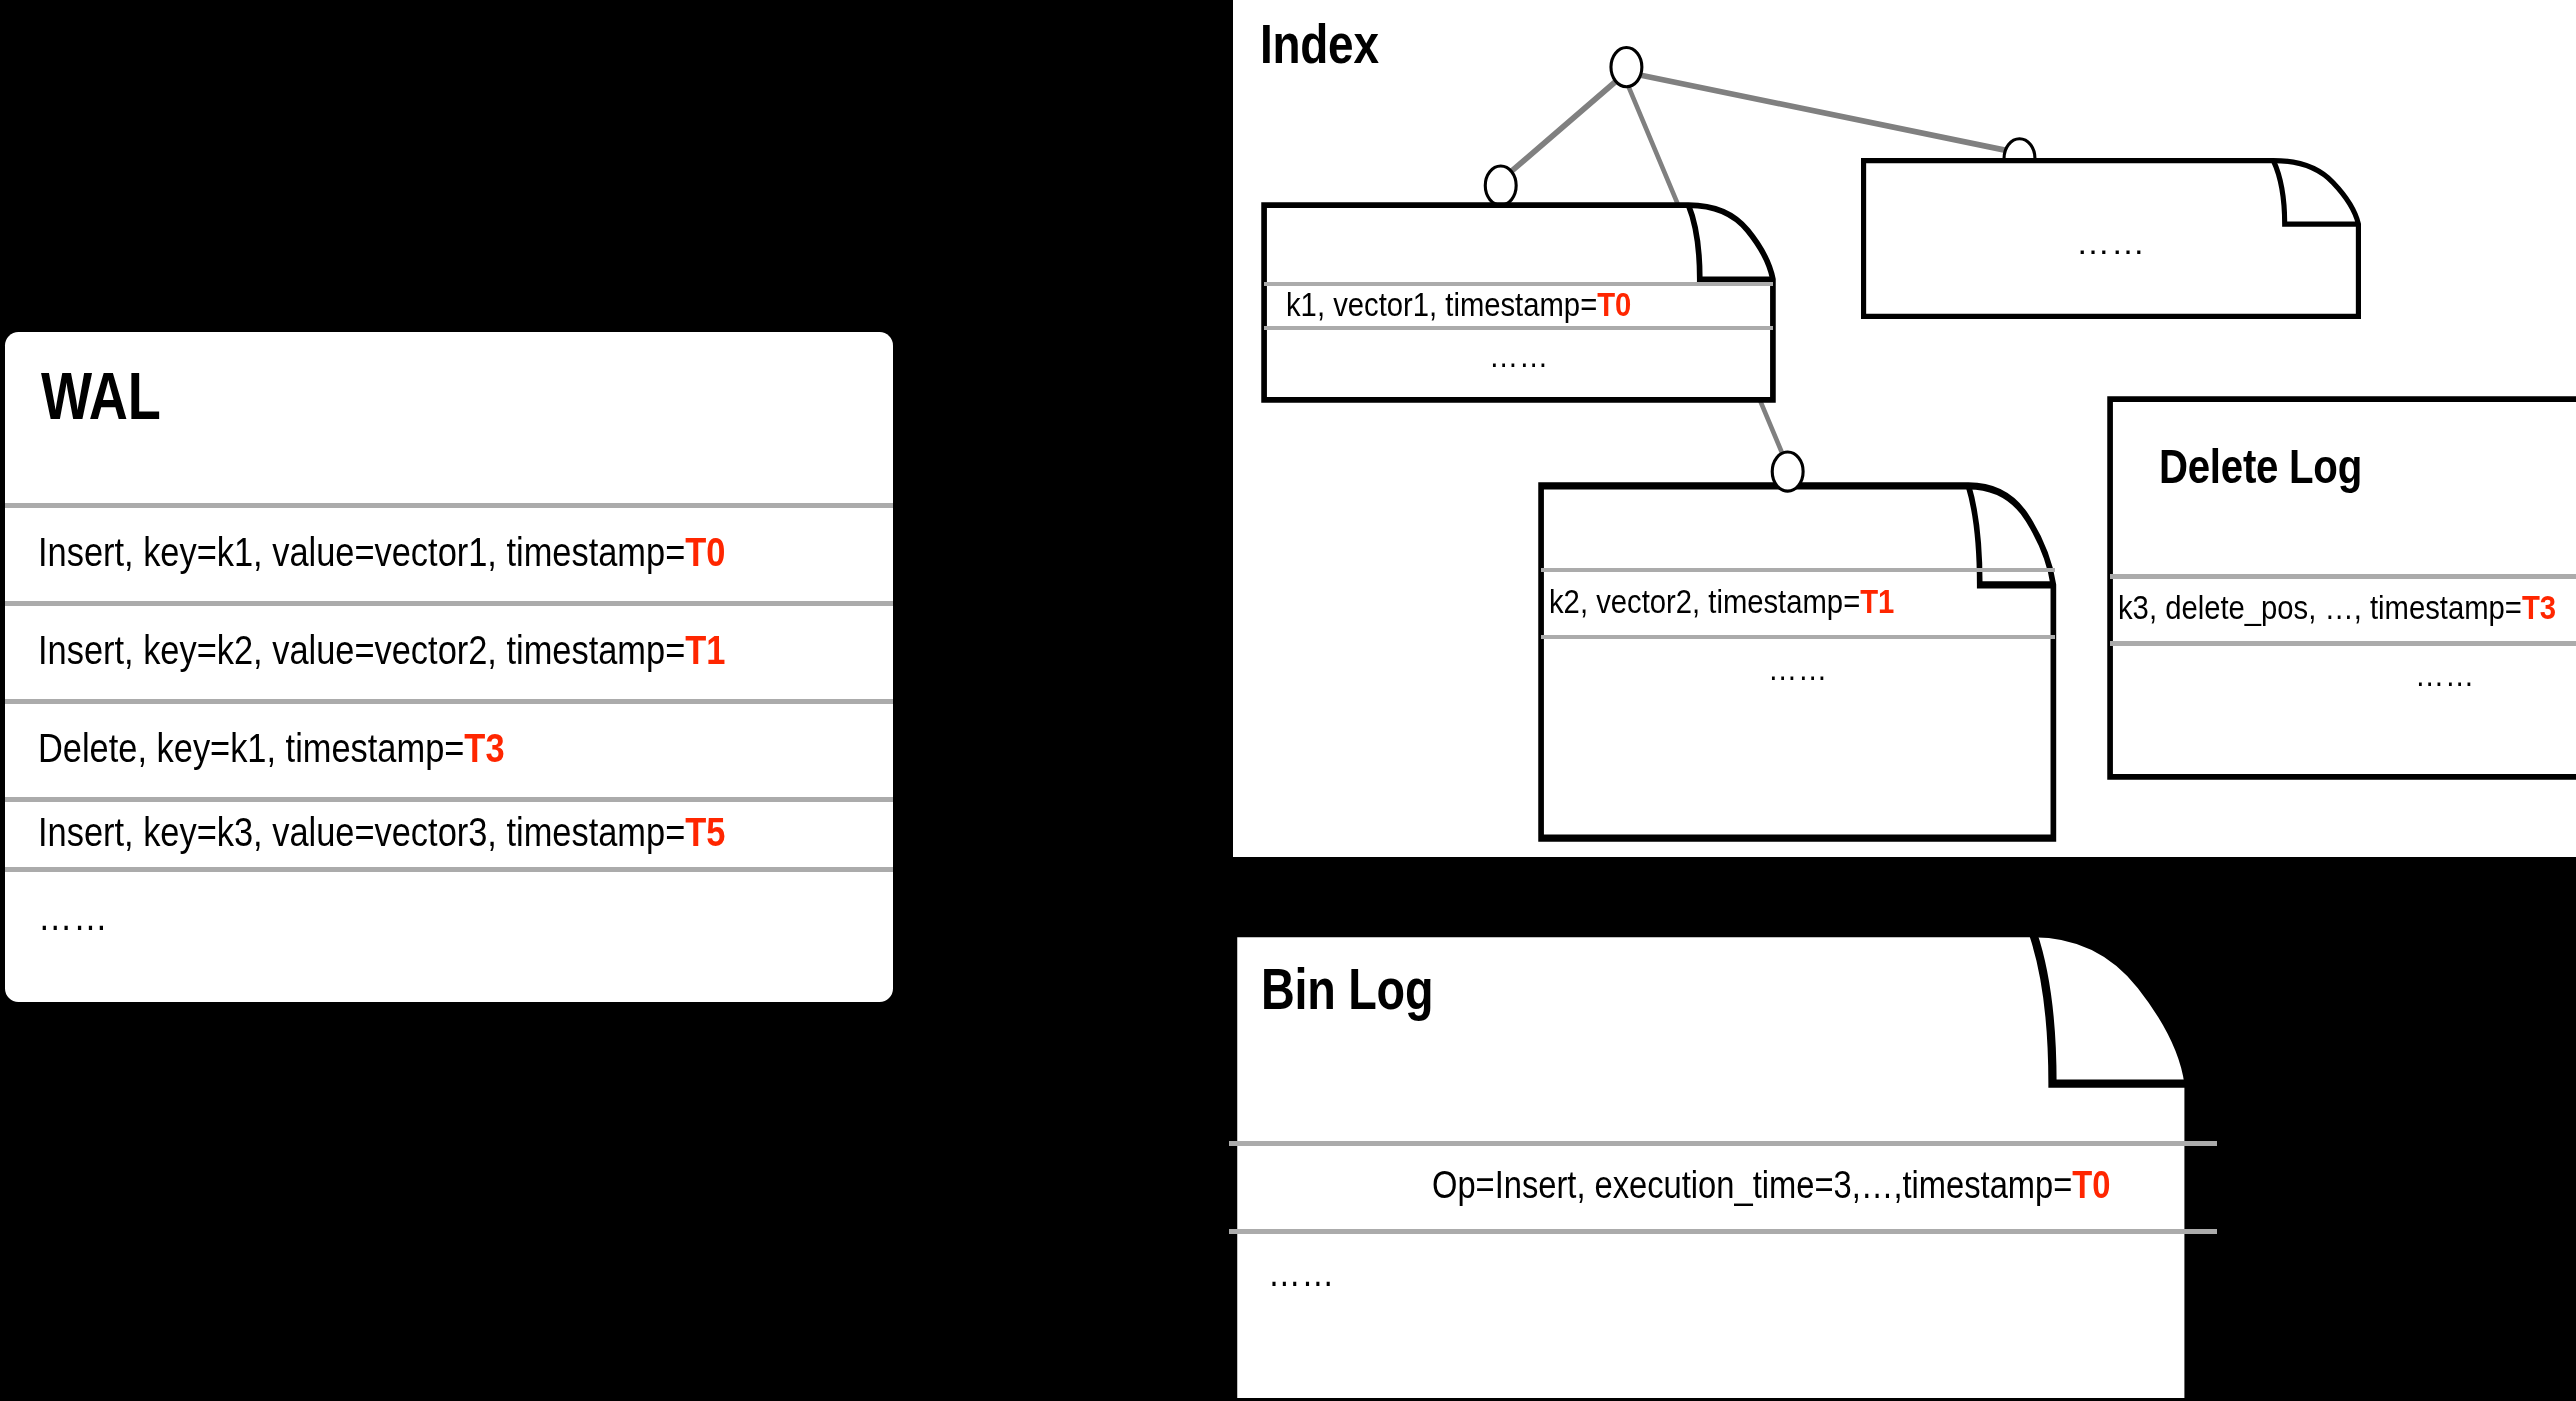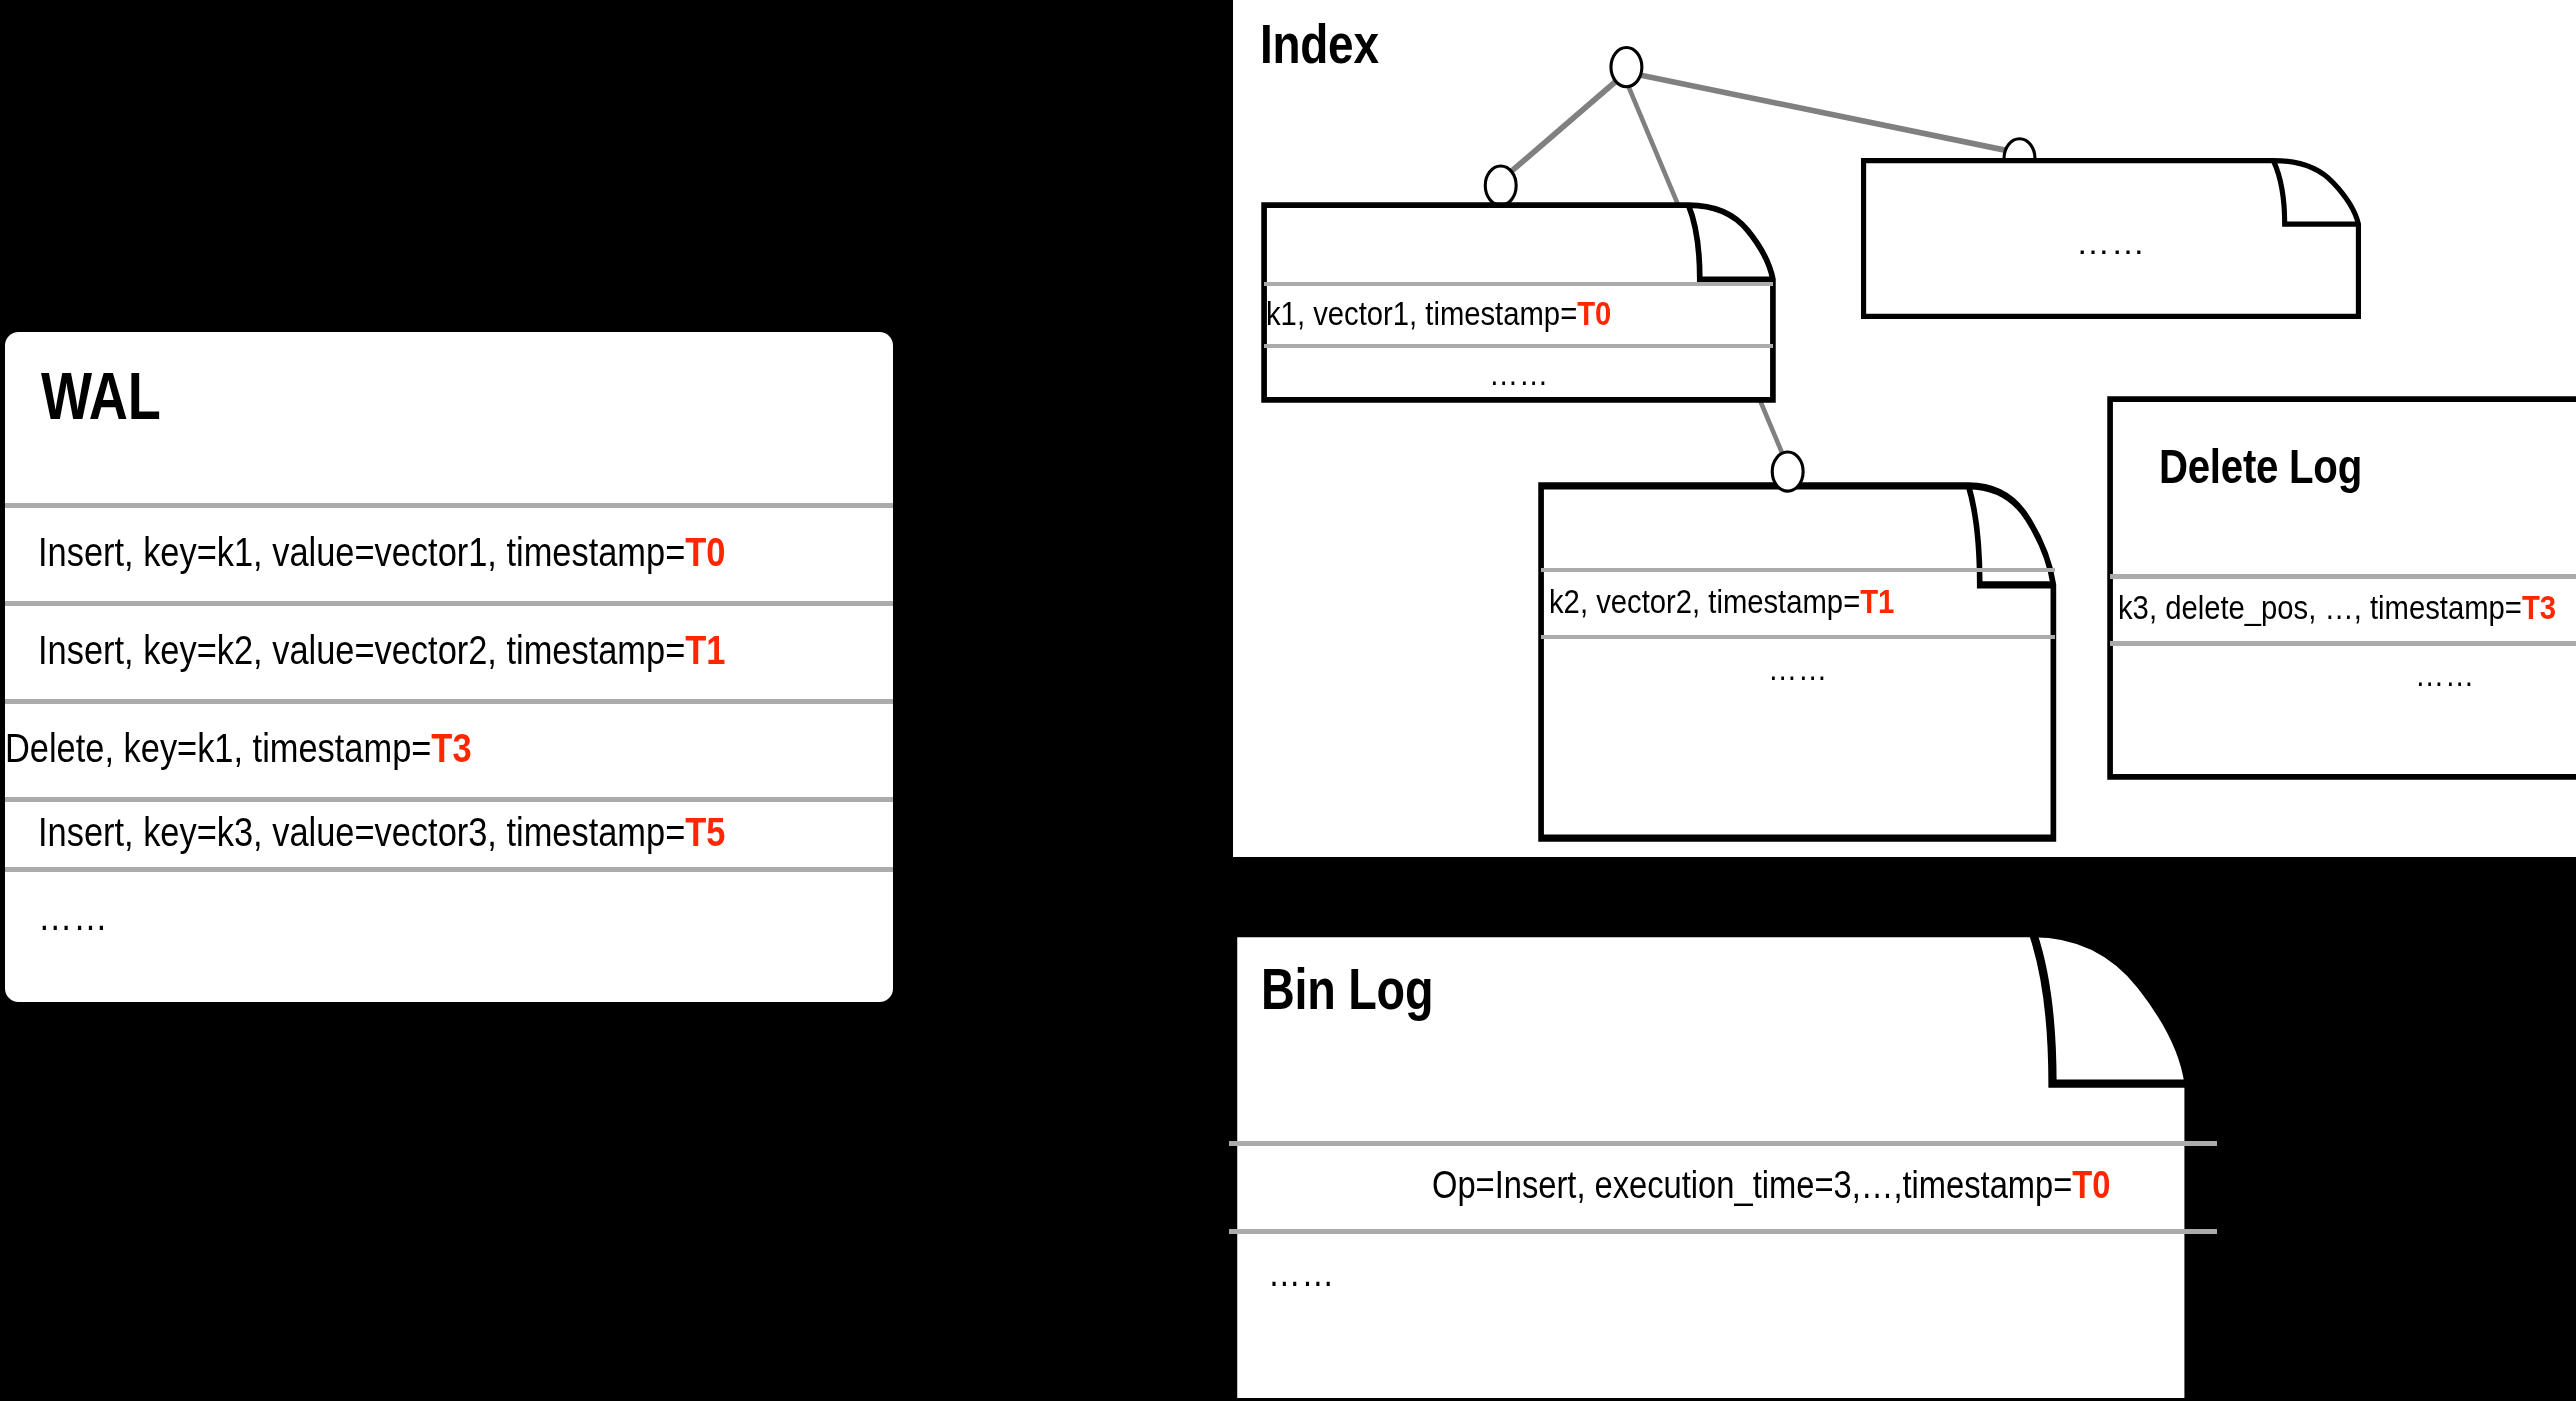--- a/index.html
+++ b/index.html
@@ -111,21 +111,21 @@
         </span>
       </div>
 
       <div class="row" style="height:98px; padding-left:33px; font-size:40px;">
         <div class="divider" style="top:0;"></div>
         <span class="txt">
           <span>Insert, key=k2, value=vector2, timestamp=</span><span class="ts">T1</span>
         </span>
       </div>
 
-      <div class="row" style="height:98px; font-size:40px;">
+      <div class="row" style="height:98px; padding-left:33px; font-size:40px;">
         <div class="divider" style="top:0;"></div>
         <span class="txt">
           <span>Delete, key=k1, timestamp=</span><span class="ts">T3</span>
         </span>
       </div>
 
       <div class="row" style="height:70px; padding-left:33px; font-size:40px;">
         <div class="divider" style="top:0;"></div>
         <span class="txt">
           <span>Insert, key=k3, value=vector3, timestamp=</span><span class="ts">T5</span>
@@ -160,21 +160,21 @@
     </g>
   </svg>
 
   <div class="doc" style="left:1261px; top:202px; width:515px; height:201px;">
     <svg viewBox="0 0 1000 390" preserveAspectRatio="none">
       <path d="M6,6 H830 Q905,6 945,55 Q985,104 994,150 V384 H6 Z" fill="#ffffff" stroke="#000000" stroke-width="11"></path>
       <path d="M830,6 Q852,60 852,150 H994" fill="none" stroke="#000000" stroke-width="11"></path>
     </svg>
     <div class="doc-body">
       <div class="rows" style="top:80px;">
-        <div class="row" style="height:62px; padding-left:5px; font-size:34px;border-radius:25px;">
+        <div class="row" style="height:44px; padding-left:25px; font-size:34px;border-radius:25px;">
           <div class="divider" style="top:0; height:4.1px; left:3.1px; right:3.1px;"></div>
           <span class="txt">
             <span>k1, vector1, timestamp=</span><span class="ts">T0</span>
           </span>
         </div>
         <div class="row center" style="height:58px; font-size:34px;">
           <div class="divider" style="top:0; height:4.1px; left:3.1px; right:3.1px;"></div>
           <span class="txt dots">……</span>
         </div>
       </div>

